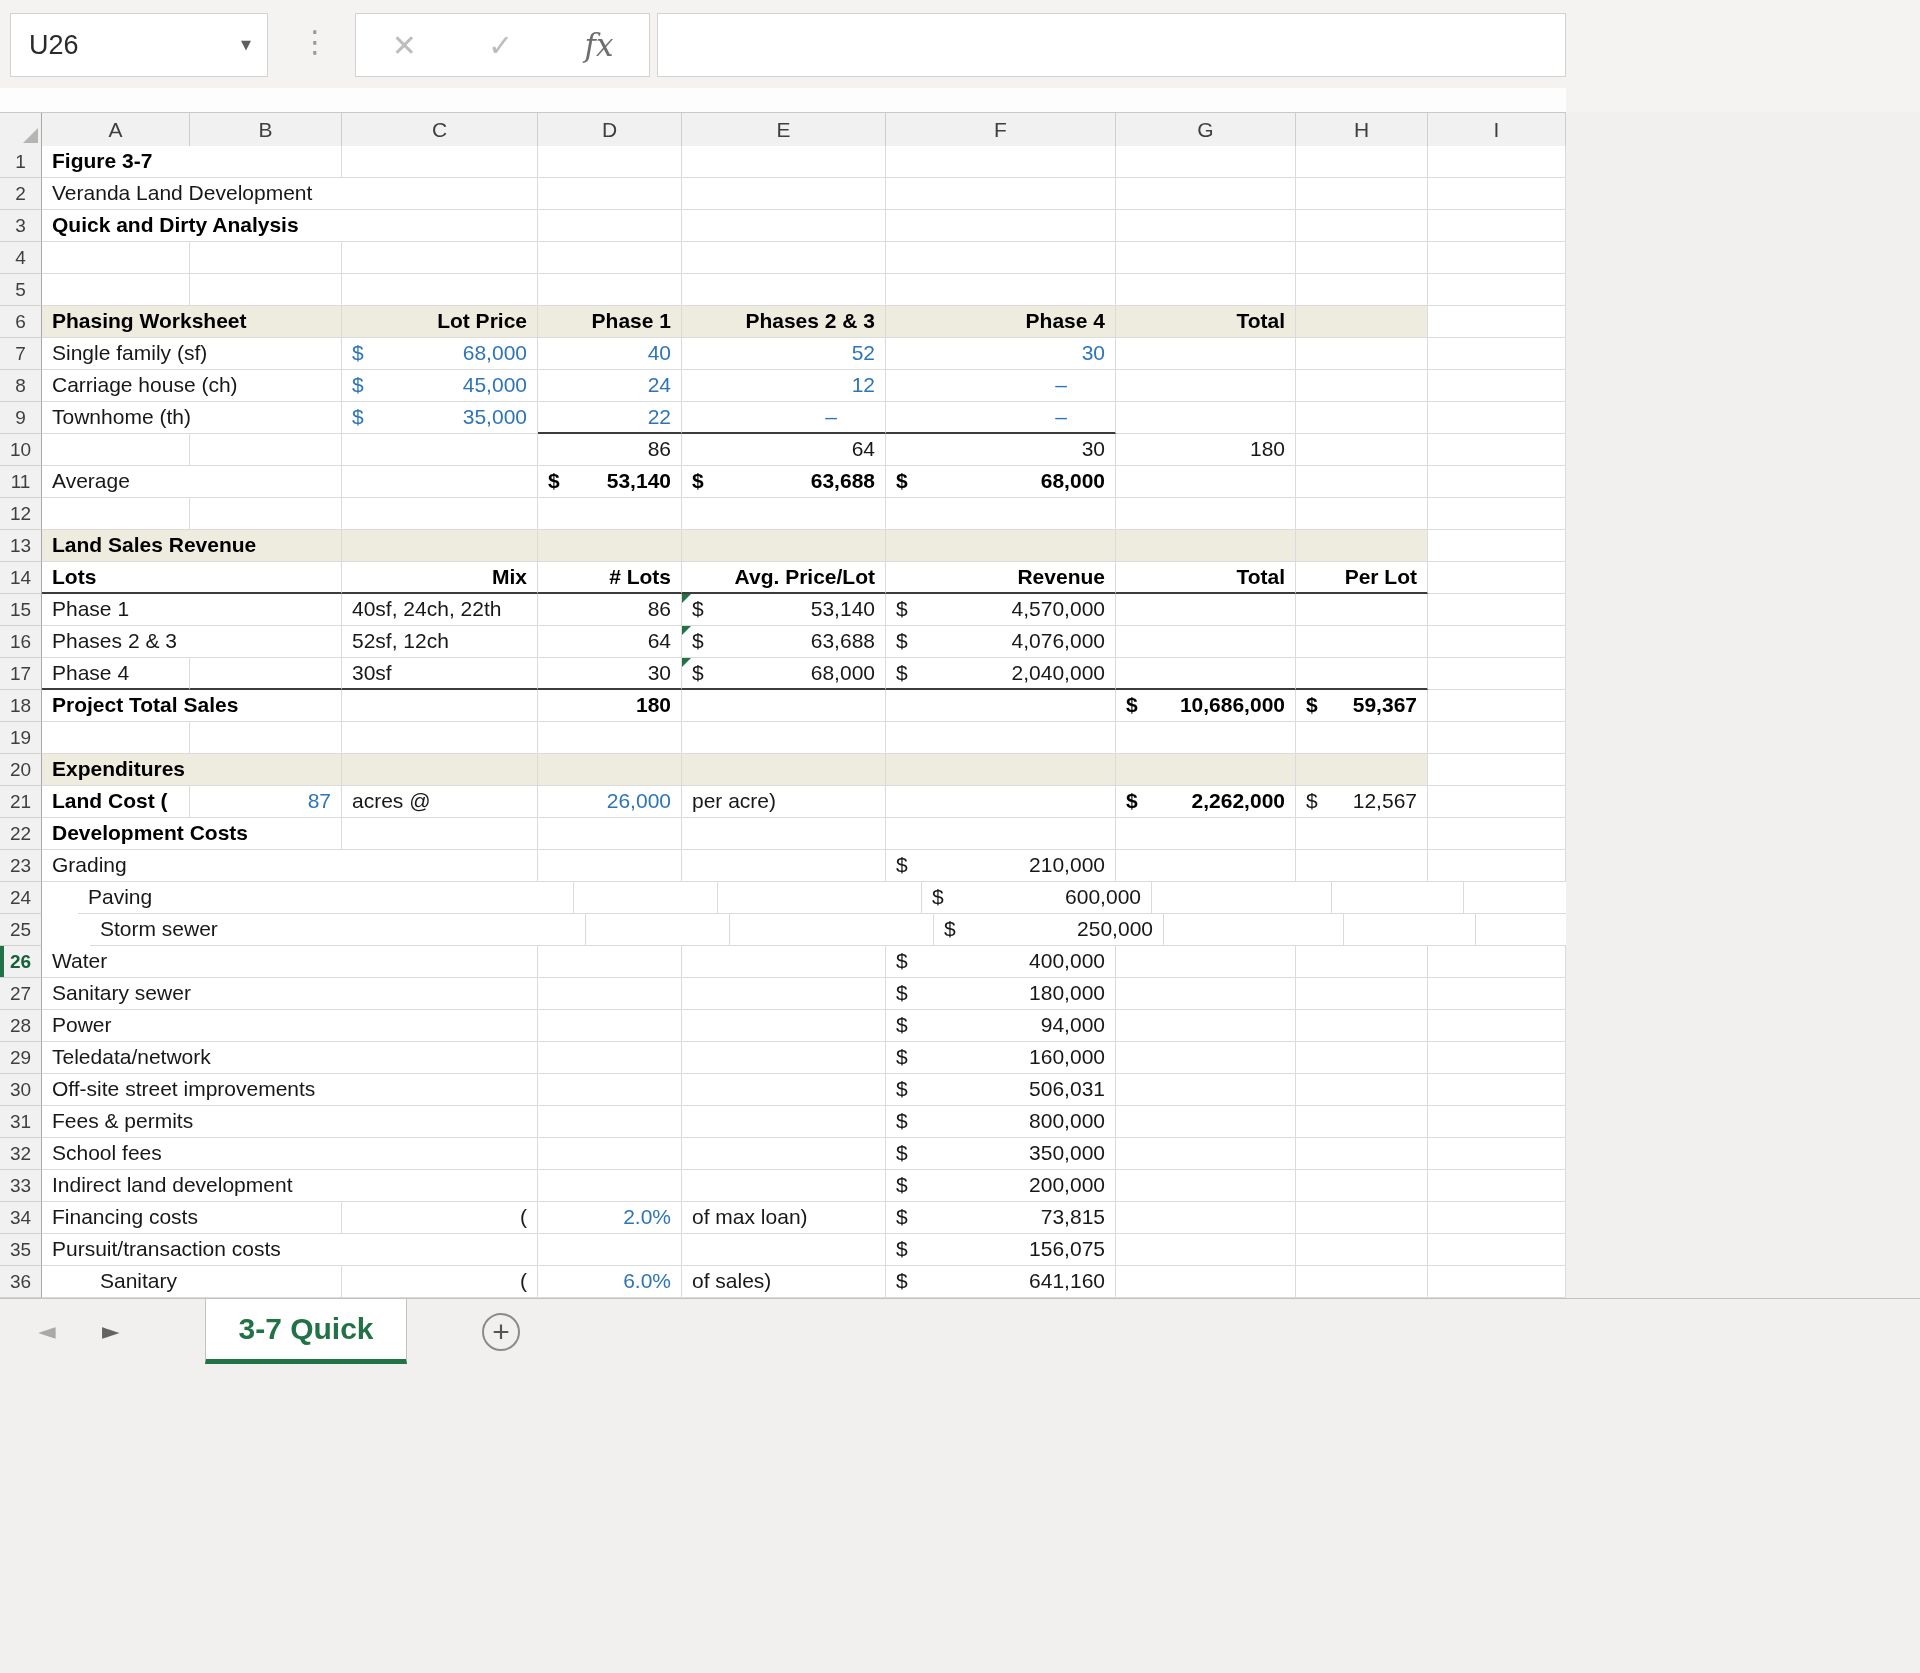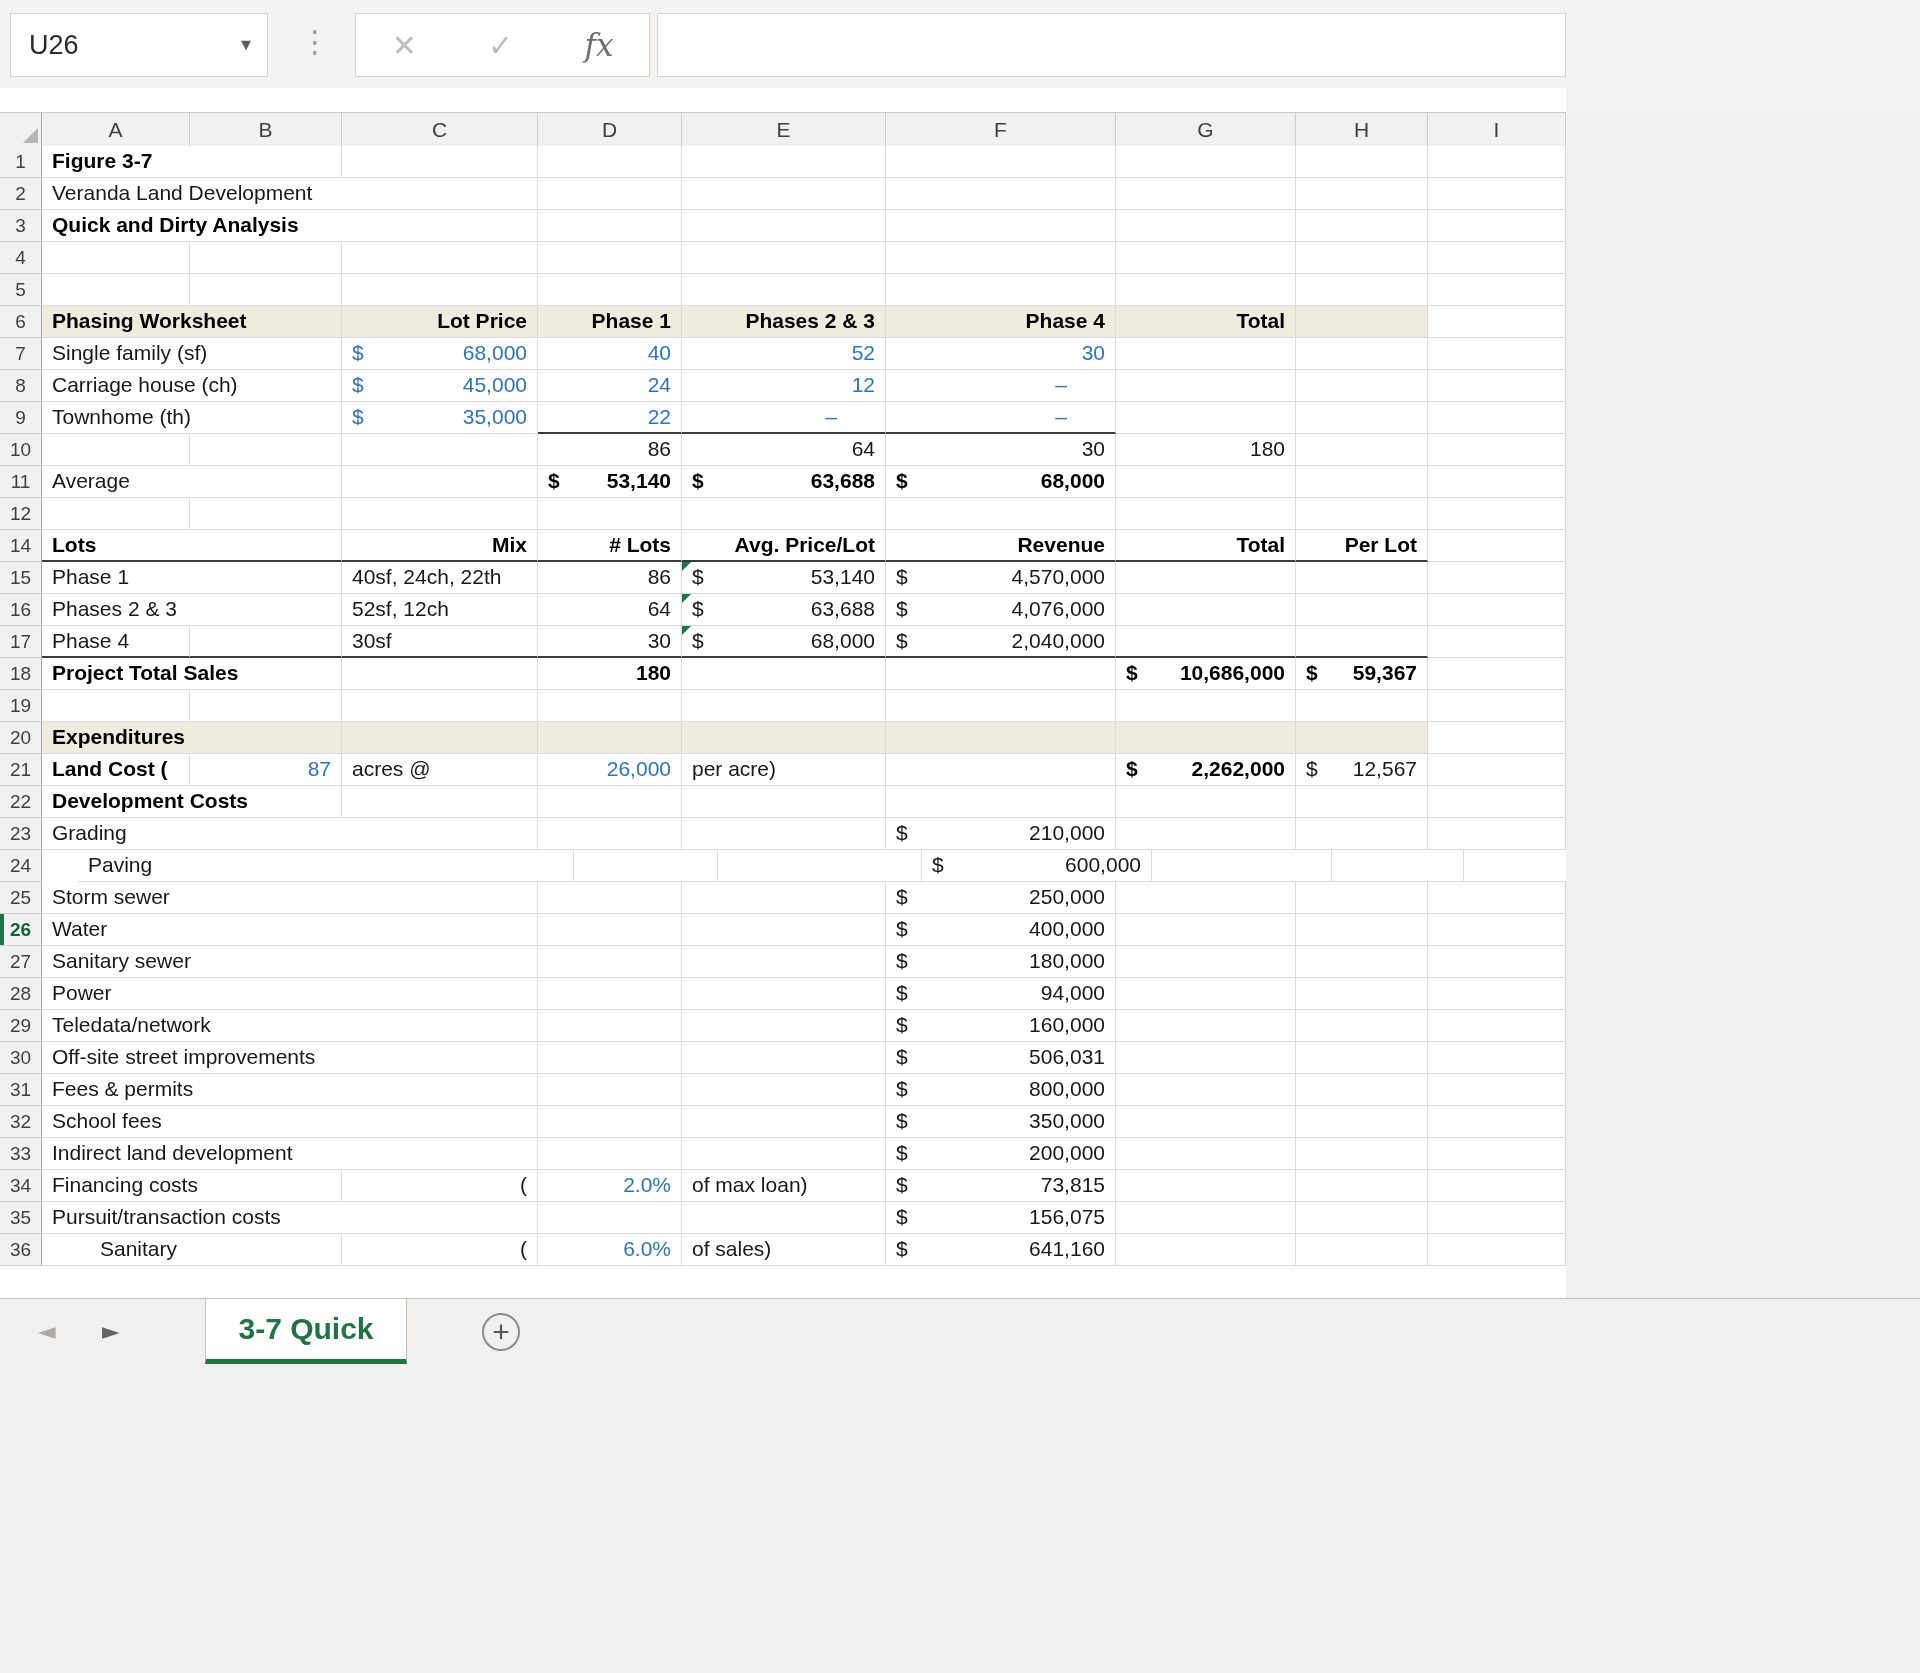--- a/index.html
+++ b/index.html
@@ -251,20 +251,31 @@
           <div class="cell" style="width: 152px;"></div>
           <div class="cell" style="width: 196px;"></div>
           <div class="cell" style="width: 144px;"></div>
           <div class="cell" style="width: 204px;"></div>
           <div class="cell" style="width: 230px;"></div>
           <div class="cell" style="width: 180px;"></div>
           <div class="cell" style="width: 132px;"></div>
           <div class="cell" style="width: 138px;"></div>
         </div>
         <div class="grid-row">
+          <div class="rowhdr">13</div>
+          <div class="cell b beige" style="width: 300px;">Land Sales Revenue</div>
+          <div class="cell beige" style="width: 196px;"></div>
+          <div class="cell beige" style="width: 144px;"></div>
+          <div class="cell beige" style="width: 204px;"></div>
+          <div class="cell beige" style="width: 230px;"></div>
+          <div class="cell beige" style="width: 180px;"></div>
+          <div class="cell beige" style="width: 132px;"></div>
+          <div class="cell" style="width: 138px;"></div>
+        </div>
+        <div class="grid-row">
           <div class="rowhdr">14</div>
           <div class="cell b bb" style="width: 300px;">Lots</div>
           <div class="cell b bb ar" style="width: 196px;">Mix</div>
           <div class="cell b bb ar" style="width: 144px;"># Lots</div>
           <div class="cell b bb ar" style="width: 204px;">Avg. Price/Lot</div>
           <div class="cell b bb ar" style="width: 230px;">Revenue</div>
           <div class="cell b bb ar" style="width: 180px;">Total</div>
           <div class="cell b bb ar" style="width: 132px;">Per Lot</div>
           <div class="cell" style="width: 138px;"></div>
         </div>
@@ -410,21 +421,21 @@
           <div class="cell dollar" style="width: 230px;">
             <span class="cur">$</span>
             <span class="amt">600,000</span>
           </div>
           <div class="cell" style="width: 180px;"></div>
           <div class="cell" style="width: 132px;"></div>
           <div class="cell" style="width: 138px;"></div>
         </div>
         <div class="grid-row">
           <div class="rowhdr">25</div>
-          <div class="cell" style="width: 496px;">Storm sewer</div>
+          <div class="cell" style="width: 496px; margin-left: 48px;">Storm sewer</div>
           <div class="cell" style="width: 144px;"></div>
           <div class="cell" style="width: 204px;"></div>
           <div class="cell dollar" style="width: 230px;">
             <span class="cur">$</span>
             <span class="amt">250,000</span>
           </div>
           <div class="cell" style="width: 180px;"></div>
           <div class="cell" style="width: 132px;"></div>
           <div class="cell" style="width: 138px;"></div>
         </div>

